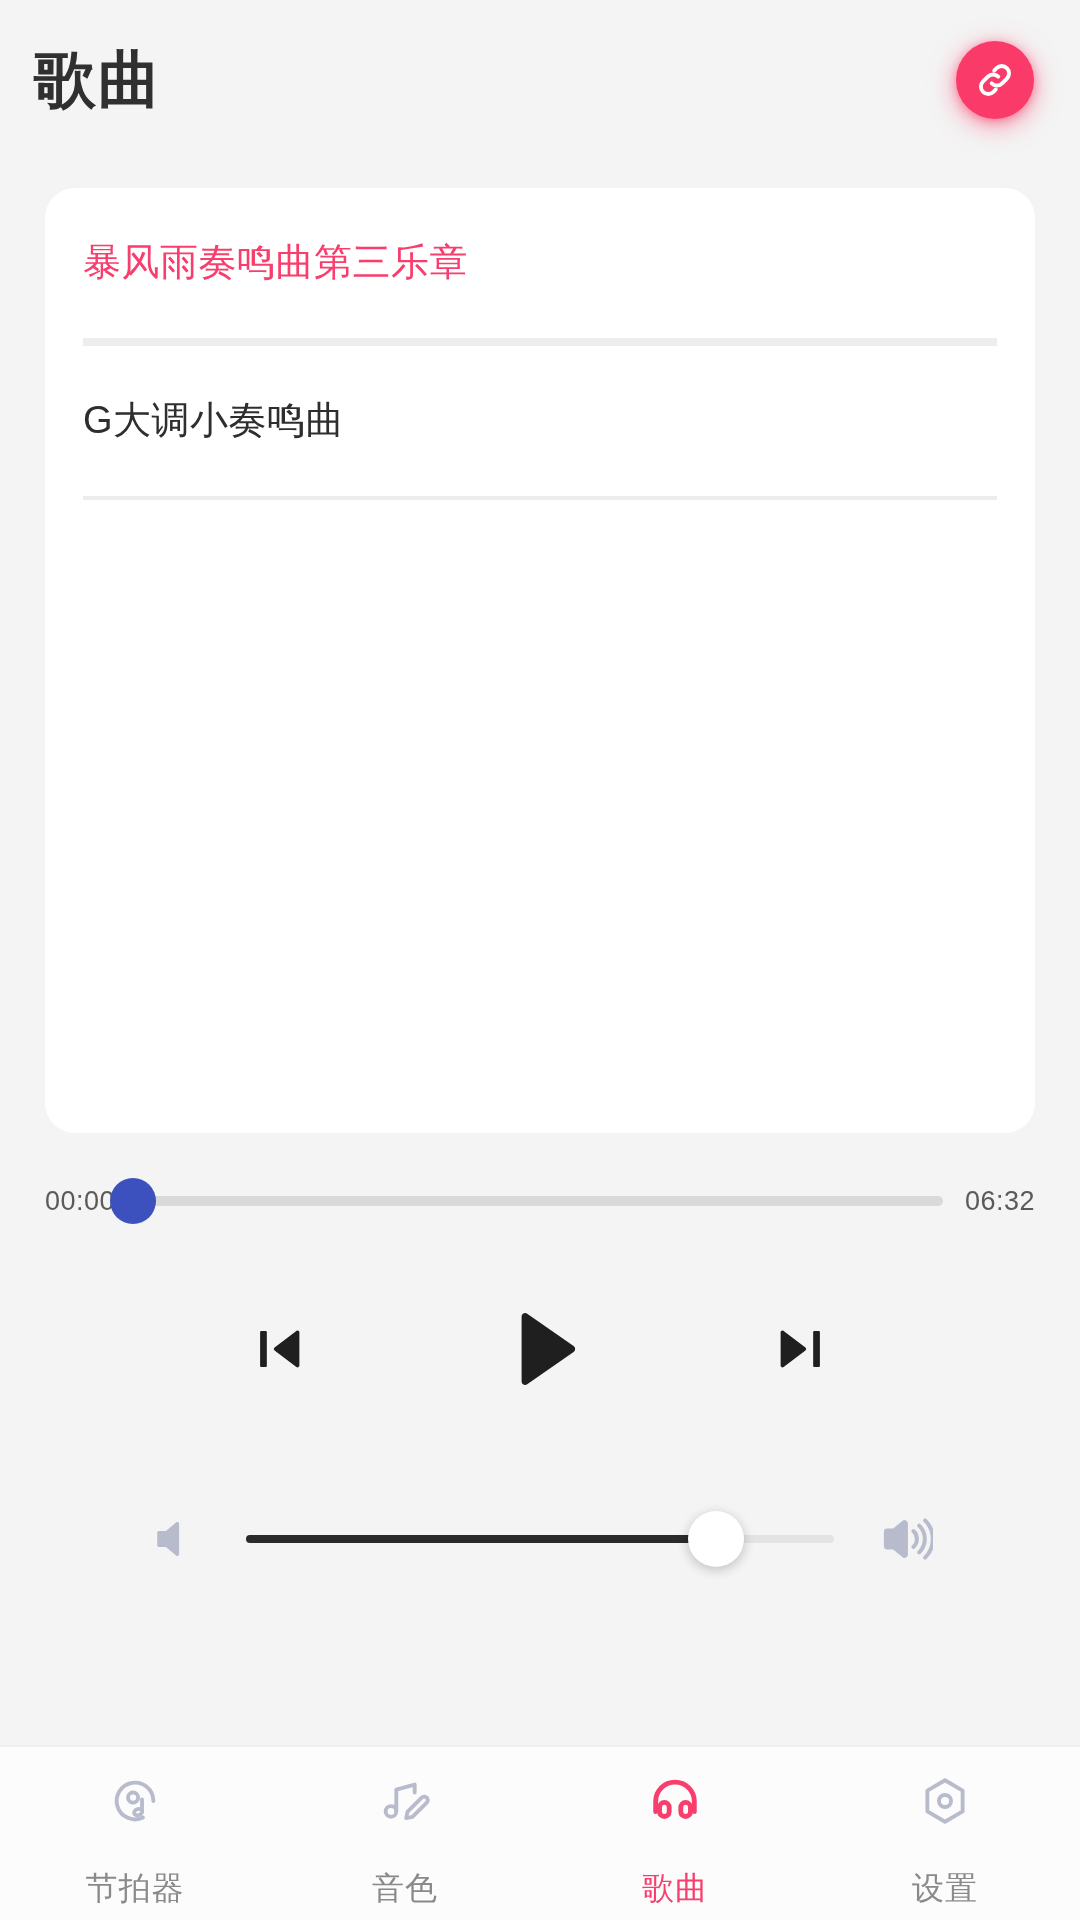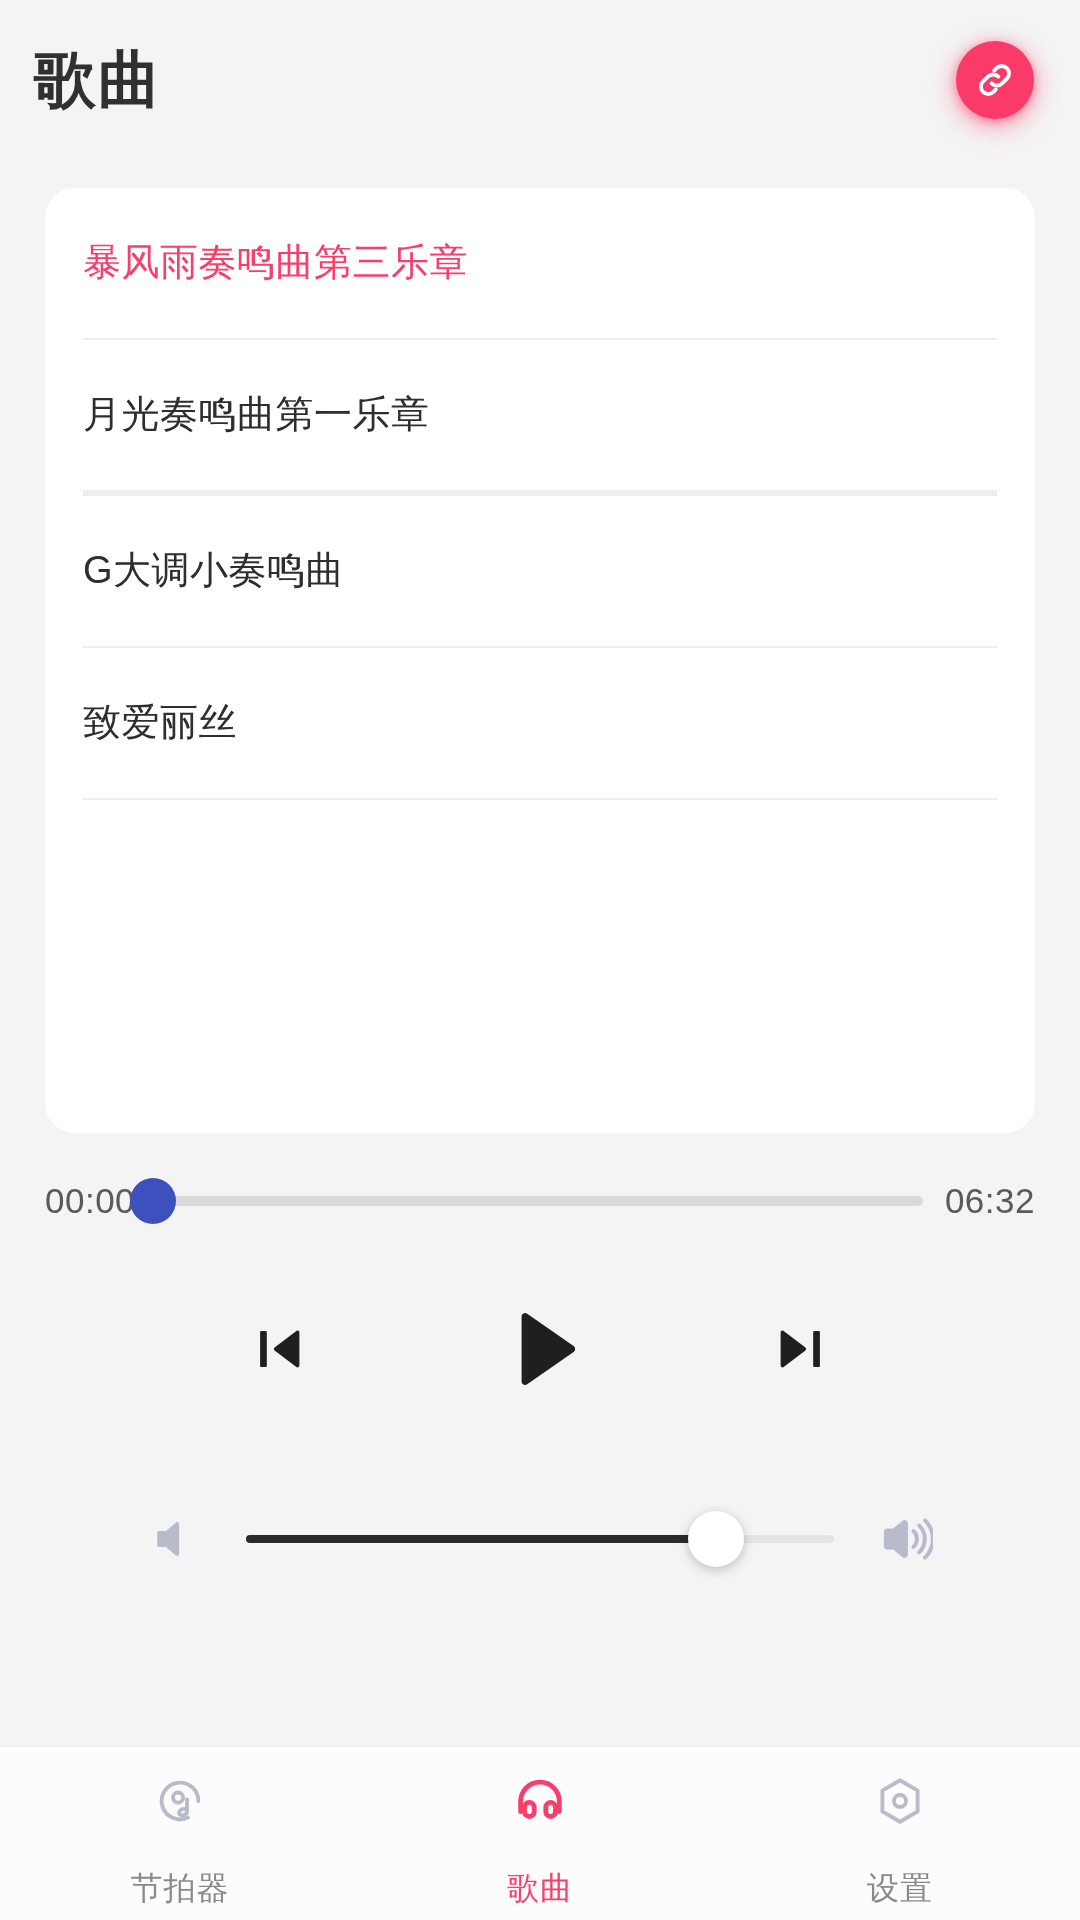--- a/index.html
+++ b/index.html
@@ -70,21 +70,21 @@
   
   .player { flex:1 1 auto; display:flex; flex-direction:column; padding-top:20px; }
 
   .progress-row {
     display:flex; align-items:center;
     padding:0 45px;
     height:96px;
     gap:0;
   }
   .time-label {
-    font-size:35px;
+    font-size:27px;
     color:#5A5A5A;
     letter-spacing:0.5px;
     flex:0 0 auto;
   }
   .time-label.left { margin-right:18px; }
   .time-label.right { margin-left:22px; }
   .progress-track {
     position:relative;
     flex:1 1 auto;
     height:10px;
@@ -195,37 +195,31 @@
     </div>
   </div>
 
   <div class="list-card">
 
     <div class="song-row active">
       <span class="song-title">暴风雨奏鸣曲第三乐章</span>
     </div>
     <div class="divider"></div>
 
-    <div class="song-row">
-      <span class="song-title">月光奏鸣曲第一乐章</span>
-    </div>
     <div class="divider"></div>
 
     <div class="divider"></div>
 
     <div class="divider"></div>
 
     <div class="song-row">
       <span class="song-title">G大调小奏鸣曲</span>
     </div>
     <div class="divider"></div>
 
-    <div class="song-row">
-      <span class="song-title">致爱丽丝</span>
-    </div>
     <div class="divider"></div>
 
   </div>
 
   <div class="player">
 
     <div class="progress-row">
       <span class="time-label left">00:00</span>
       <div class="progress-track">
         <div class="progress-fill" id="progress-fill" style="width: 0%;"></div>
@@ -290,20 +284,30 @@
         <svg width="58" height="58" viewBox="0 0 24 24" fill="none" stroke="#B8BBCC" stroke-width="1.6" stroke-linecap="round">
           <path d="M19.6 12a7.6 7.6 0 1 0-4.3 6.85"></path>
           <circle cx="11.2" cy="10.6" r="2.1"></circle>
           <path d="M14.9 11.3v5.1"></path>
           <ellipse cx="13.3" cy="16.6" rx="1.7" ry="1.25" transform="rotate(-20 13.3 16.6)"></ellipse>
         </svg>
       </span>
       <span class="nav-label">节拍器</span>
     </div>
 
+    <div class="nav-item">
+      <span class="nav-icon">
+        <svg width="58" height="58" viewBox="0 0 24 24" fill="none" stroke="#B8BBCC" stroke-width="1.6" stroke-linecap="round" stroke-linejoin="round">
+          <path d="M8.4 16.1V7.3l7.6-2.1v3.3"></path>
+          <circle cx="6.2" cy="16.3" r="2.2"></circle>
+          <path d="M18.9 10.6 13 16.5l-.5 2.6 2.6-.5 5.9-5.9a1.5 1.5 0 0 0 0-2.1 1.5 1.5 0 0 0-2.1 0z"></path>
+        </svg>
+      </span>
+      <span class="nav-label">音色</span>
+    </div>
 
 
     <div class="nav-item active">
       <span class="nav-icon">
         <svg width="58" height="58" viewBox="0 0 24 24" fill="none" stroke="#F73E6C" stroke-width="2" stroke-linecap="round" stroke-linejoin="round">
           <path d="M4 16.4v-4.2a8 8 0 0 1 16 0v4.2"></path>
           <rect x="5.6" y="12.6" width="4" height="5.8" rx="2"></rect>
           <rect x="14.4" y="12.6" width="4" height="5.8" rx="2"></rect>
         </svg>
       </span>

